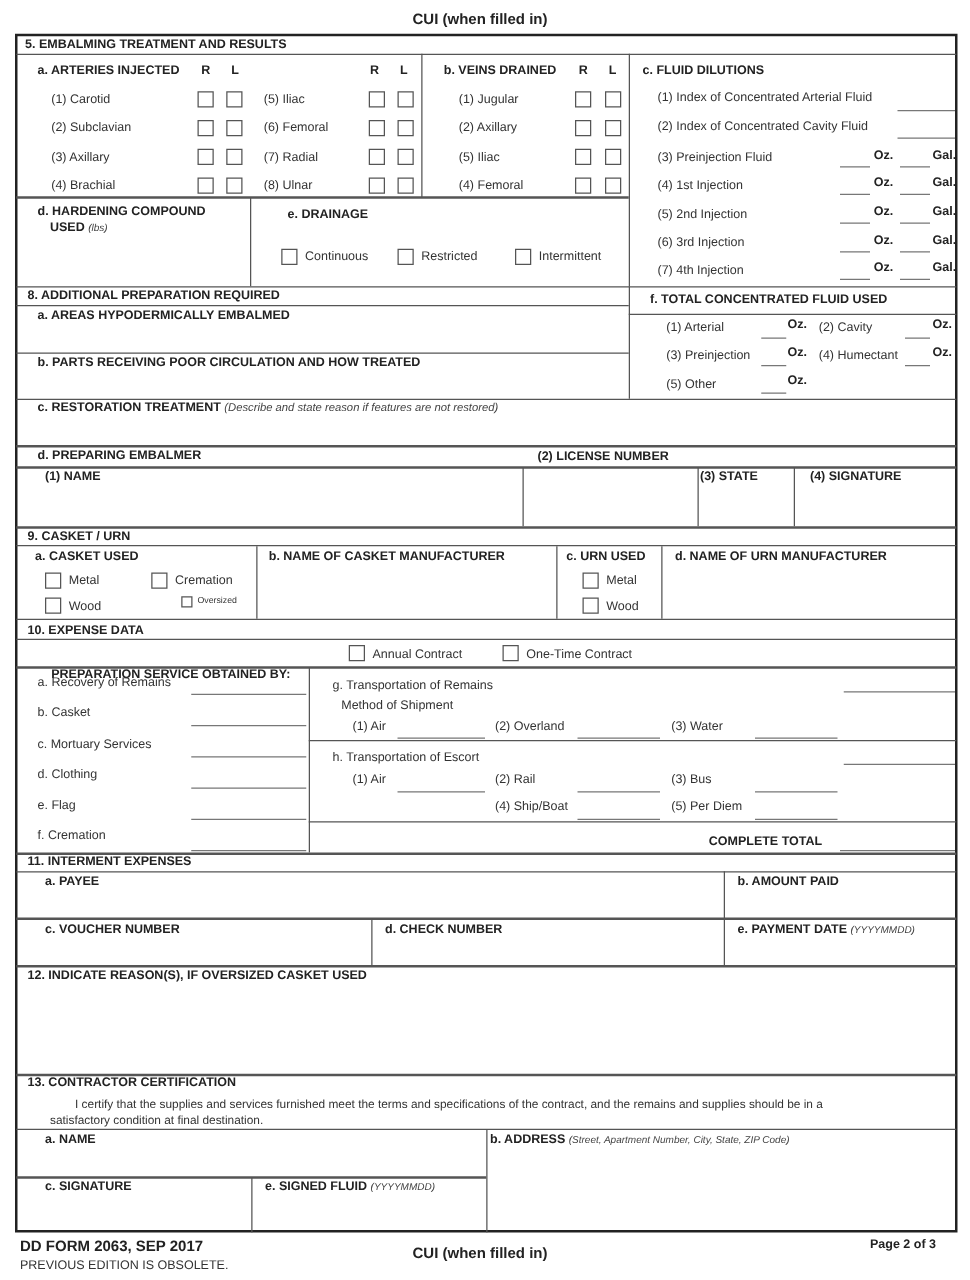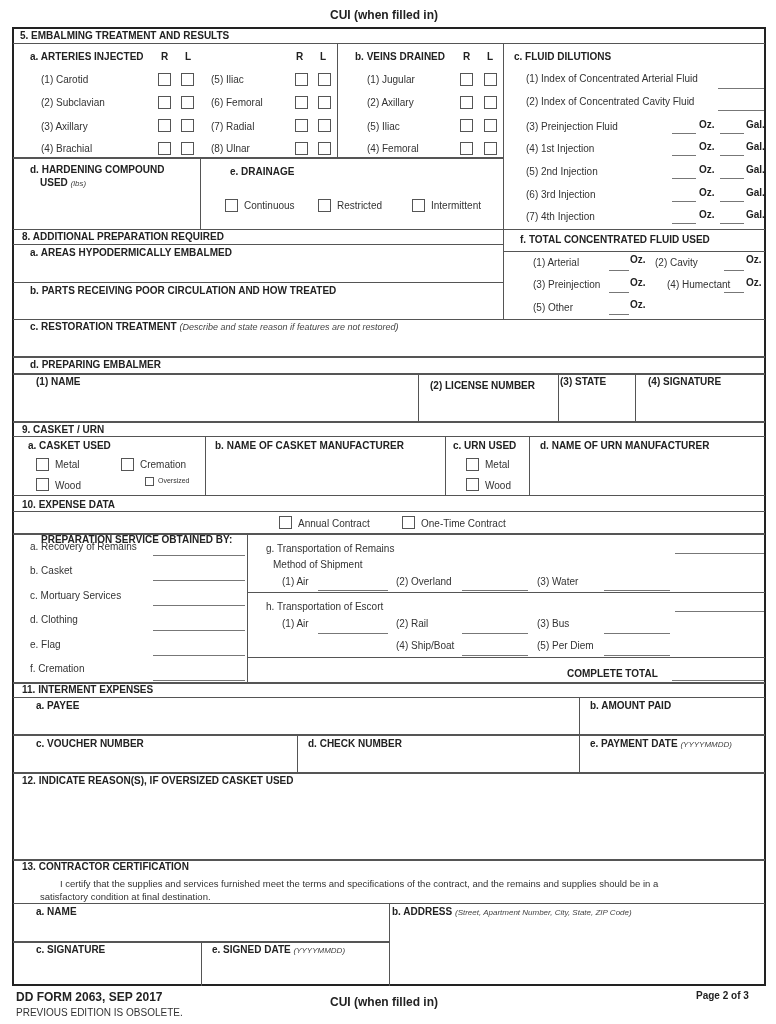--- a/index.html
+++ b/index.html
@@ -150,21 +150,21 @@
 <div class="t" style="left:533px;top:257px;">(1) Arterial</div>
 <div class="ul field" style="left:609px;top:270px;width:20px;"></div>
 <div class="h" style="left:630px;top:254px;">Oz.</div>
 <div class="t" style="left:655px;top:257px;">(2) Cavity</div>
 <div class="ul field" style="left:724px;top:270px;width:20px;"></div>
 <div class="h" style="left:746px;top:254px;">Oz.</div>
 
 <div class="t" style="left:533px;top:279px;">(3) Preinjection</div>
 <div class="ul field" style="left:609px;top:292px;width:20px;"></div>
 <div class="h" style="left:630px;top:277px;">Oz.</div>
-<div class="t" style="left:655px;top:279px;margin-left:12px;">(4) Humectant</div>
+<div class="t" style="left:655px;top:279px;">(4) Humectant</div>
 <div class="ul field" style="left:724px;top:292px;width:20px;"></div>
 <div class="h" style="left:746px;top:277px;">Oz.</div>
 
 <div class="t" style="left:533px;top:302px;">(5) Other</div>
 <div class="ul field" style="left:609px;top:314px;width:20px;"></div>
 <div class="h" style="left:630px;top:299px;">Oz.</div>
 
 <div class="hl" style="left:13px;top:319px;width:752px;"></div>
 
 <div class="h" style="left:30px;top:321px;">
@@ -172,21 +172,21 @@
   <span class="i" style="font-size:9px;">(Describe and state reason if features are not restored)</span>
 </div>
 <div class="field" style="left:14px;top:334px;width:750px;height:22px;"></div>
 <div class="hl2" style="left:13px;top:356px;width:752px;"></div>
 
 <div class="h" style="left:30px;top:359px;">d. PREPARING EMBALMER</div>
 <div class="hl2" style="left:13px;top:373px;width:752px;"></div>
 <div class="h" style="left:36px;top:376px;">(1) NAME</div>
 <div class="field" style="left:14px;top:390px;width:403px;height:30px;"></div>
 <div class="vl" style="left:418px;top:374px;height:47px;"></div>
-<div class="h" style="left:430px;top:380px;">(2) LICENSE NUMBER</div>
+<div class="h" style="left:430px;top:360px;">(2) LICENSE NUMBER</div>
 <div class="field" style="left:419px;top:390px;width:138px;height:30px;"></div>
 <div class="vl" style="left:558px;top:374px;height:47px;"></div>
 <div class="h" style="left:560px;top:376px;">(3) STATE</div>
 <div class="field" style="left:559px;top:390px;width:75px;height:30px;"></div>
 <div class="vl" style="left:635px;top:374px;height:47px;"></div>
 <div class="h" style="left:648px;top:376px;">(4) SIGNATURE</div>
 <div class="field" style="left:636px;top:390px;width:128px;height:30px;"></div>
 
 <div class="hl2" style="left:13px;top:421px;width:752px;"></div>
 
@@ -307,21 +307,21 @@
 <div class="h" style="left:392px;top:906px;">
   <span>b. ADDRESS</span>
   <span class="i">(Street, Apartment Number, City, State, ZIP Code)</span>
 </div>
 <div class="field" style="left:390px;top:920px;width:374px;height:64px;"></div>
 <div class="hl2" style="left:13px;top:941px;width:376px;"></div>
 <div class="h" style="left:36px;top:944px;">c. SIGNATURE</div>
 <div class="field" style="left:14px;top:958px;width:186px;height:26px;"></div>
 <div class="vl" style="left:201px;top:942px;height:44px;"></div>
 <div class="h" style="left:212px;top:944px;">
-  <span>e. SIGNED DATE</span>
+  <span>e. SIGNED FLUID</span>
   <span class="i">(YYYYMMDD)</span>
 </div>
 <div class="field" style="left:202px;top:958px;width:186px;height:26px;"></div>
 
 <div class="h" style="left:16px;top:990px;font-size:12px;">DD FORM 2063, SEP 2017</div>
 <div class="t" style="left:16px;top:1007px;font-size:10px;">PREVIOUS EDITION IS OBSOLETE.</div>
 <div class="h" style="left:330px;top:995px;font-size:12px;">CUI (when filled in)</div>
 <div class="h" style="left:696px;top:990px;font-size:10px;">Page 2 of 3</div>
 
 </body></html>

